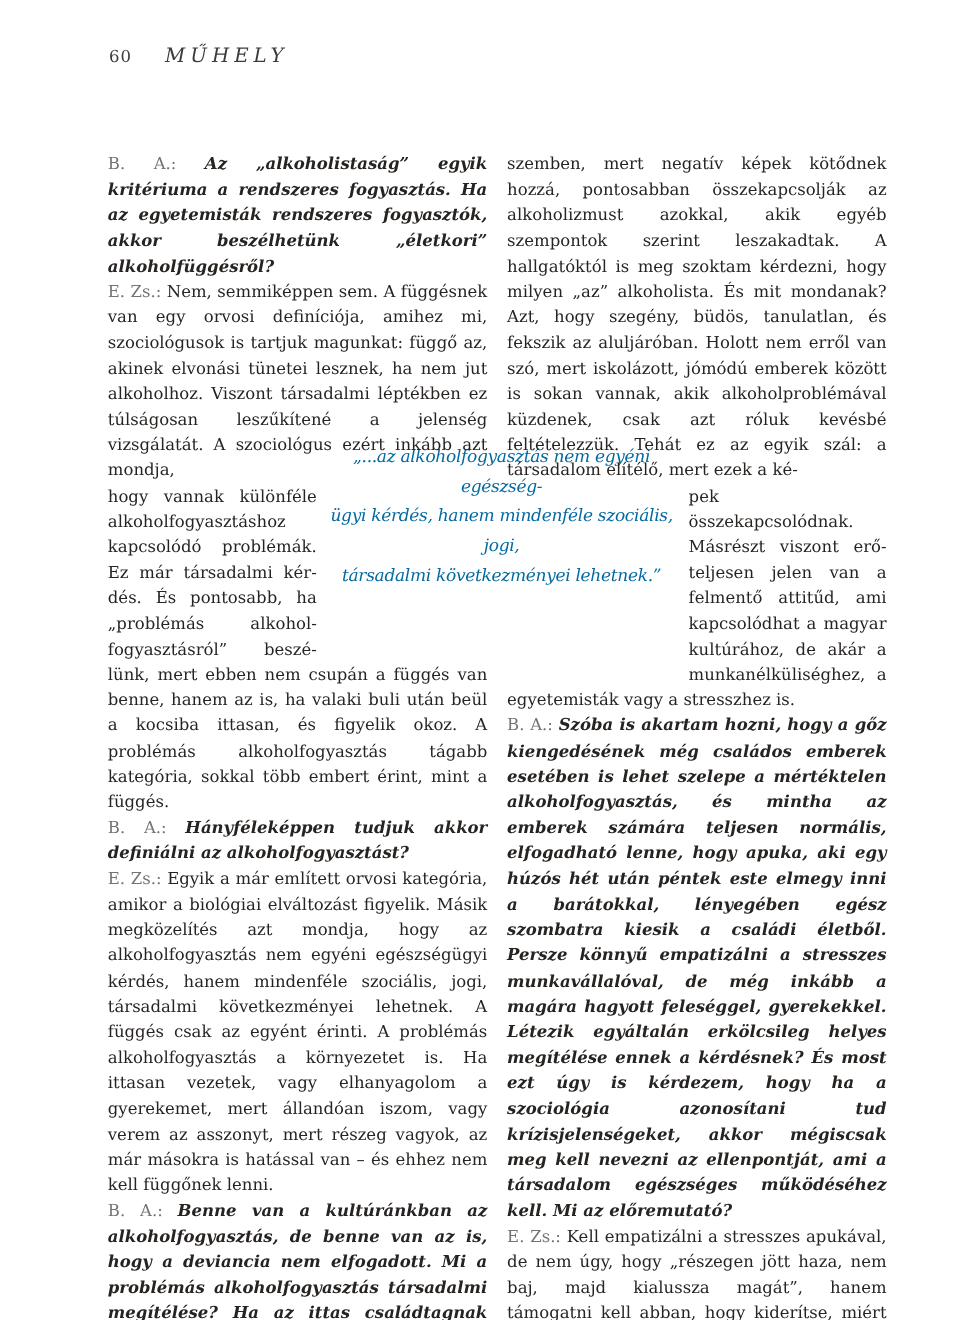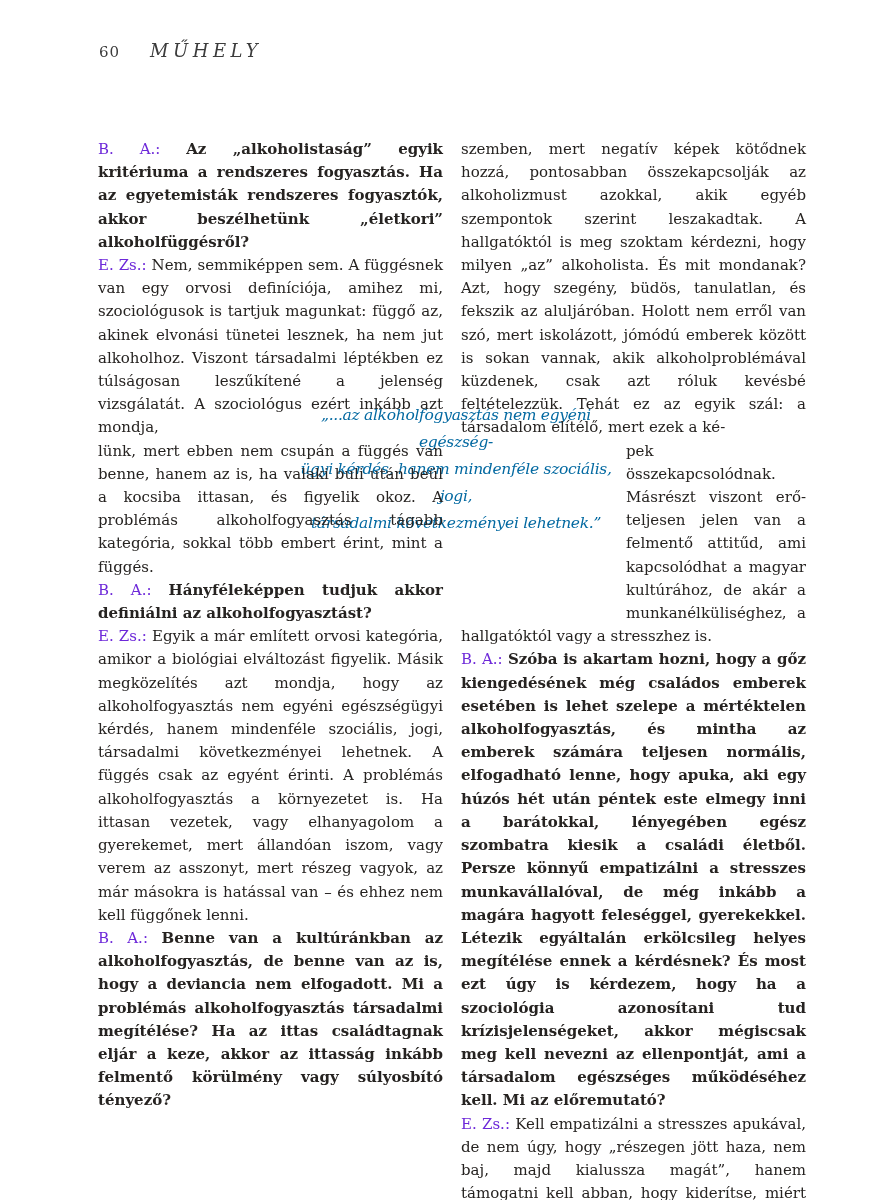--- a/index.html
+++ b/index.html
@@ -25,22 +25,22 @@
     text-transform:uppercase;
   }
   
   .columns {
     position:absolute; top:138px; left:98px;
     width:708px;
     display:flex; gap:18px;
   }
   .col { width:345px; font-size:15px; line-height:23.2px; text-align:justify; }
   .col p { margin:0; }
-  .speaker { color:#6d28d9; font-style:normal; font-weight:normal; }
-  .q-text { font-weight:bold; }
+  .speaker { color:#737373; font-style:normal; font-weight:normal; }
+  .q-text { font-weight:bold; font-style:italic; }
   .narrow-left {
     width:190px;
     white-space:pre-line;
     text-align:justify; text-align-last:justify;
   }
   .narrow-right {
     width:180px; margin-left:auto;
     white-space:pre-line;
     text-align:justify; text-align-last:justify;
   }
@@ -66,37 +66,44 @@
 
   <div class="pull-quote">„...az alkoholfogyasztás nem egyéni egészség-
 ügyi kérdés, hanem mindenféle szociális, jogi,
 társadalmi következményei lehetnek.”</div>
 
   <div class="columns">
 
     <div class="col">
       <p class="question"><span class="speaker">B. A.:</span> <span class="q-text">Az „alkoholistaság” egyik kritériuma a rendszeres fogyasztás. Ha az egyetemisták rendszeres fogyasztók, akkor beszélhetünk „életkori” alkoholfüggésről?</span></p>
       <p><span class="speaker">E. Zs.:</span> <span>Nem, semmiképpen sem. A függésnek van egy orvosi definíciója, amihez mi, szociológusok is tartjuk magunkat: függő az, akinek elvonási tünetei lesznek, ha nem jut alkoholhoz. Viszont társadalmi léptékben ez túlságosan leszűkítené a jelenség vizsgálatát. A szociológus ezért inkább azt mondja,</span></p>
+      <div class="narrow-left">hogy vannak különféle
+alkoholfogyasztáshoz
+kapcsolódó problémák.
+Ez már társadalmi kér-
+dés. És pontosabb, ha
+„problémás alkohol-
+fogyasztásról” beszé-</div>
       <p>lünk, mert ebben nem csupán a függés van benne, hanem az is, ha valaki buli után beül a kocsiba ittasan, és figyelik okoz. A problémás alkoholfogyasztás tágabb kategória, sokkal több embert érint, mint a függés.</p>
       <p class="question"><span class="speaker">B. A.:</span> <span class="q-text">Hányféleképpen tudjuk akkor definiálni az alkoholfogyasztást?</span></p>
       <p><span class="speaker">E. Zs.:</span> <span>Egyik a már említett orvosi kategória, amikor a biológiai elváltozást figyelik. Másik megközelítés azt mondja, hogy az alkoholfogyasztás nem egyéni egészségügyi kérdés, hanem mindenféle szociális, jogi, társadalmi következményei lehetnek. A függés csak az egyént érinti. A problémás alkoholfogyasztás a környezetet is. Ha ittasan vezetek, vagy elhanyagolom a gyerekemet, mert állandóan iszom, vagy verem az asszonyt, mert részeg vagyok, az már másokra is hatással van – és ehhez nem kell függőnek lenni.</span></p>
       <p class="question"><span class="speaker">B. A.:</span> <span class="q-text">Benne van a kultúránkban az alkoholfogyasztás, de benne van az is, hogy a deviancia nem elfogadott. Mi a problémás alkoholfogyasztás társadalmi megítélése? Ha az ittas családtagnak eljár a keze, akkor az ittasság inkább felmentő körülmény vagy súlyosbító tényező?</span></p>
 
     </div>
 
     <div class="col">
       <p>szemben, mert negatív képek kötődnek hozzá, pontosabban összekapcsolják az alkoholizmust azokkal, akik egyéb szempontok szerint leszakadtak. A hallgatóktól is meg szoktam kérdezni, hogy milyen „az” alkoholista. És mit mondanak? Azt, hogy szegény, büdös, tanulatlan, és fekszik az aluljáróban. Holott nem erről van szó, mert iskolázott, jómódú emberek között is sokan vannak, akik alkoholproblémával küzdenek, csak azt róluk kevésbé feltételezzük. Tehát ez az egyik szál: a társadalom elítélő, mert ezek a ké-</p>
       <div class="narrow-right">pek összekapcsolódnak.
 Másrészt viszont erő-
 teljesen jelen van a
 felmentő attitűd, ami
 kapcsolódhat a magyar
 kultúrához, de akár a
 munkanélküliséghez, a</div>
-      <p>hallgatóktól vagy a stresszhez is.</p>
+      <p>egyetemisták vagy a stresszhez is.</p>
       <p class="question"><span class="speaker">B. A.:</span> <span class="q-text">Szóba is akartam hozni, hogy a gőz kiengedésének még családos emberek esetében is lehet szelepe a mértéktelen alkoholfogyasztás, és mintha az emberek számára teljesen normális, elfogadható lenne, hogy apuka, aki egy húzós hét után péntek este elmegy inni a barátokkal, lényegében egész szombatra kiesik a családi életből. Persze könnyű empatizálni a stresszes munkavállalóval, de még inkább a magára hagyott feleséggel, gyerekekkel. Létezik egyáltalán erkölcsileg helyes megítélése ennek a kérdésnek? És most ezt úgy is kérdezem, hogy ha a szociológia azonosítani tud krízisjelenségeket, akkor mégiscsak meg kell nevezni az ellenpontját, ami a társadalom egészséges működéséhez kell. Mi az előremutató?</span></p>
       <p><span class="speaker">E. Zs.:</span> <span>Kell empatizálni a stresszes apukával, de nem úgy, hogy „részegen jött haza, nem baj, majd kialussza magát”, hanem támogatni kell abban, hogy kiderítse, miért csinálja.</span></p>
 
     </div>
 
   </div>
 
 </div>
 
 </body></html>

